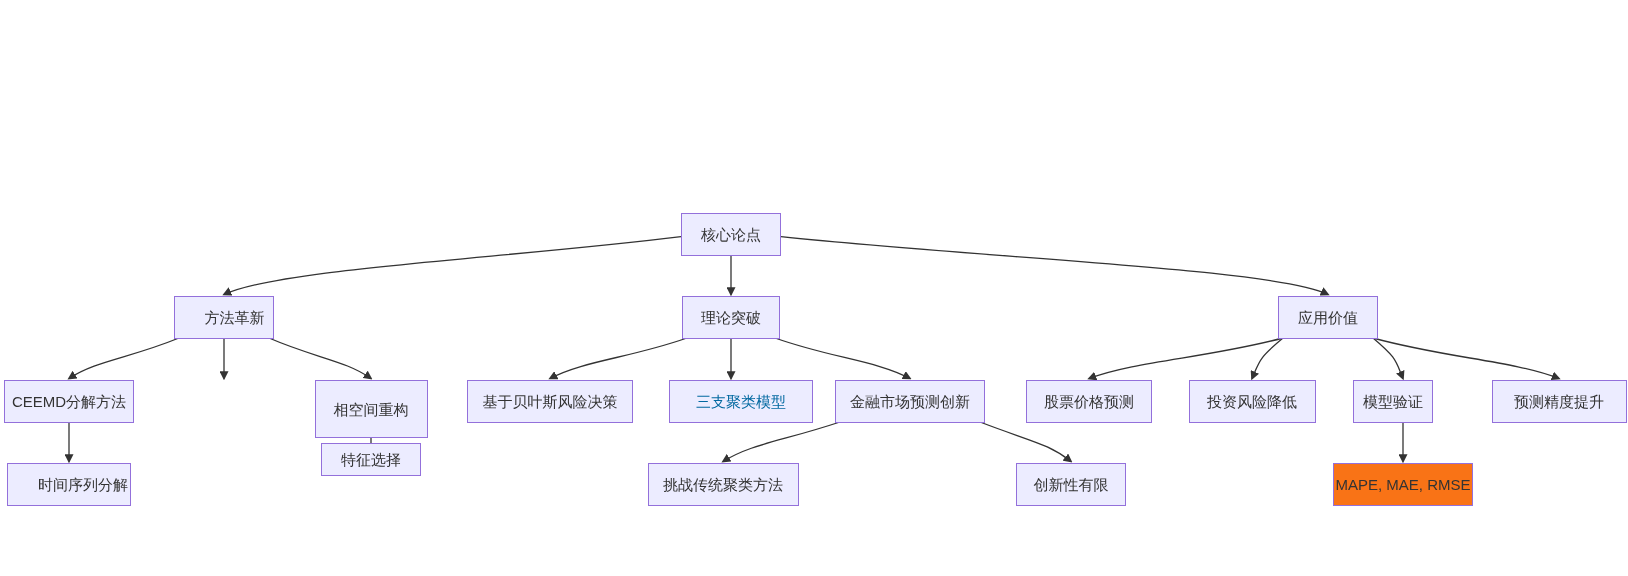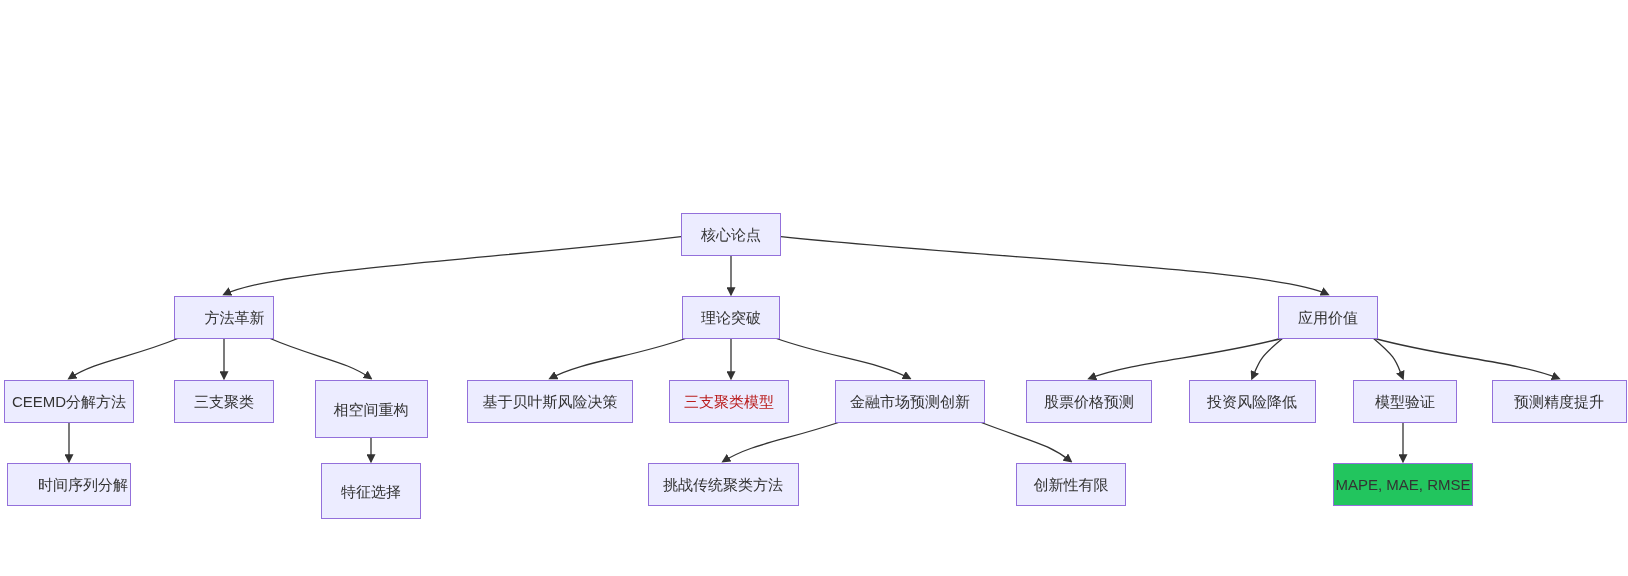--- a/index.html
+++ b/index.html
@@ -78,55 +78,52 @@
     </div>
     <div class="node" style="left: 682px; top: 296px; width: 98px; height: 43px; background: rgb(236, 236, 255); border-color: rgb(147, 112, 219); color: rgb(51, 51, 51);">
       <span>理论突破</span>
     </div>
     <div class="node" style="left: 1278px; top: 296px; width: 100px; height: 43px; background: rgb(236, 236, 255); border-color: rgb(147, 112, 219); color: rgb(51, 51, 51);">
       <span>应用价值</span>
     </div>
     <div class="node" style="left: 4px; top: 380px; width: 130px; height: 43px; background: rgb(236, 236, 255); border-color: rgb(147, 112, 219); color: rgb(51, 51, 51);">
       <span>CEEMD分解方法</span>
     </div>
-    <div class="node" style="left: 174px; top: 380px; width: 100px; height: 43px; background: rgb(236, 236, 255); border-color: rgb(147, 112, 219); color: rgb(51, 51, 51);">
-      <span>三支聚类</span>
-    </div>
     <div class="node" style="left: 314.5px; top: 380px; width: 113px; height: 58px; background: rgb(236, 236, 255); border-color: rgb(147, 112, 219); color: rgb(51, 51, 51);">
       <span>相空间重构</span>
     </div>
     <div class="node" style="left: 467px; top: 380px; width: 166px; height: 43px; background: rgb(236, 236, 255); border-color: rgb(147, 112, 219); color: rgb(51, 51, 51);">
       <span>基于贝叶斯风险决策</span>
     </div>
-    <div class="node" style="left: 669px; top: 380px; width: 120px; height: 43px; background: rgb(236, 236, 255); border-color: rgb(147, 112, 219); color: #b91c1c;">
+    <div class="node" style="left: 669px; top: 380px; width: 144px; height: 43px; background: rgb(236, 236, 255); border-color: rgb(147, 112, 219); color: #0369a1;">
       <span>三支聚类模型</span>
     </div>
     <div class="node" style="left: 1026px; top: 380px; width: 126px; height: 43px; background: rgb(236, 236, 255); border-color: rgb(147, 112, 219); color: rgb(51, 51, 51);">
       <span>股票价格预测</span>
     </div>
     <div class="node" style="left: 835px; top: 380px; width: 150px; height: 43px; background: rgb(236, 236, 255); border-color: rgb(147, 112, 219); color: rgb(51, 51, 51);">
       <span>金融市场预测创新</span>
     </div>
     <div class="node" style="left: 1188.5px; top: 380px; width: 127px; height: 43px; background: rgb(236, 236, 255); border-color: rgb(147, 112, 219); color: rgb(51, 51, 51);">
       <span>投资风险降低</span>
     </div>
-    <div class="node" style="left: 1353px; top: 380px; width: 104px; height: 43px; background: rgb(236, 236, 255); border-color: rgb(147, 112, 219); color: rgb(51, 51, 51);">
+    <div class="node" style="left: 1353px; top: 380px; width: 80px; height: 43px; background: rgb(236, 236, 255); border-color: rgb(147, 112, 219); color: rgb(51, 51, 51);">
       <span>模型验证</span>
     </div>
     <div class="node" style="left: 1491.5px; top: 380px; width: 135px; height: 43px; background: rgb(236, 236, 255); border-color: rgb(147, 112, 219); color: rgb(51, 51, 51);">
       <span>预测精度提升</span>
     </div>
     <div class="node" style="left: 7px; top: 463px; width: 124px; height: 43px; background: rgb(236, 236, 255); border-color: rgb(147, 112, 219); color: rgb(51, 51, 51); padding-left: 28px;">
       <span>时间序列分解</span>
     </div>
-    <div class="node" style="left: 321px; top: 463px; width: 100px; height: 56px; background: rgb(236, 236, 255); border-color: rgb(147, 112, 219); color: rgb(51, 51, 51);">
+    <div class="node" style="left: 321px; top: 443px; width: 100px; height: 33px; background: rgb(236, 236, 255); border-color: rgb(147, 112, 219); color: rgb(51, 51, 51);">
       <span>特征选择</span>
     </div>
     <div class="node" style="left: 647.5px; top: 463px; width: 151px; height: 43px; background: rgb(236, 236, 255); border-color: rgb(147, 112, 219); color: rgb(51, 51, 51);">
       <span>挑战传统聚类方法</span>
     </div>
     <div class="node" style="left: 1016px; top: 463px; width: 110px; height: 43px; background: rgb(236, 236, 255); border-color: rgb(147, 112, 219); color: rgb(51, 51, 51);">
       <span>创新性有限</span>
     </div>
-    <div class="node" style="left: 1333px; top: 463px; width: 140px; height: 43px; background: #22c55e; border-color: rgb(147, 112, 219); color: rgb(51, 51, 51);">
+    <div class="node" style="left: 1333px; top: 463px; width: 140px; height: 43px; background: #f97316; border-color: rgb(147, 112, 219); color: rgb(51, 51, 51);">
       <span>MAPE, MAE, RMSE</span>
     </div>
   </div>
 
 </body></html>

